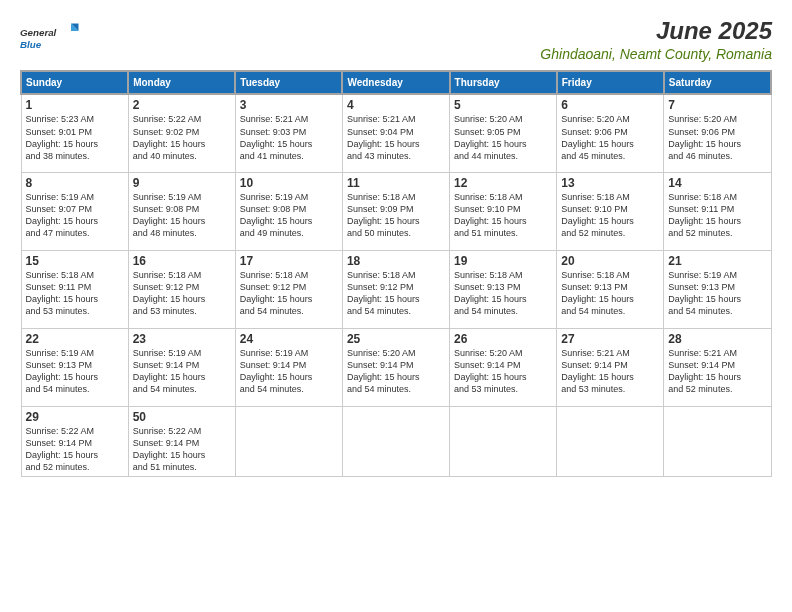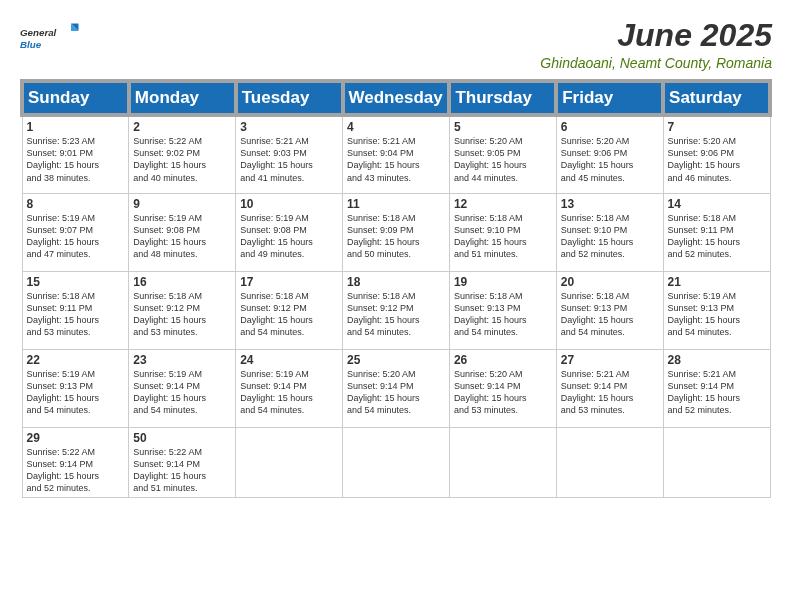--- a/index.html
+++ b/index.html
@@ -25,43 +25,43 @@
     }
     .logo {
       display: flex;
       align-items: center;
       gap: 4px;
     }
     .title-block {
       text-align: right;
     }
     .main-title {
-      font-size: 32px;
+      font-size: 24px;
       font-weight: bold;
       color: #333;
       line-height: 1.1;
     }
     .subtitle {
       font-size: 14px;
       color: #4d7c0f;
       margin-top: 2px;
     }
     .calendar {
       width: 100%;
       border-collapse: collapse;
       table-layout: fixed;
     }
     .calendar th {
       background: #1a6eb5;
       color: #fff;
-      font-size: 17px;
+      font-size: 10px;
       font-weight: bold;
       padding: 5px 4px;
       text-align: left;
-      border: 4px solid #a3a3a3;
+      border: 2px solid #a3a3a3;
     }
     .calendar td {
       border: 1px solid #ccc;
       vertical-align: top;
       padding: 3px 4px;
       font-size: 9.5px;
       color: #333;
       height: 78px;
       background: #fff;
     }

